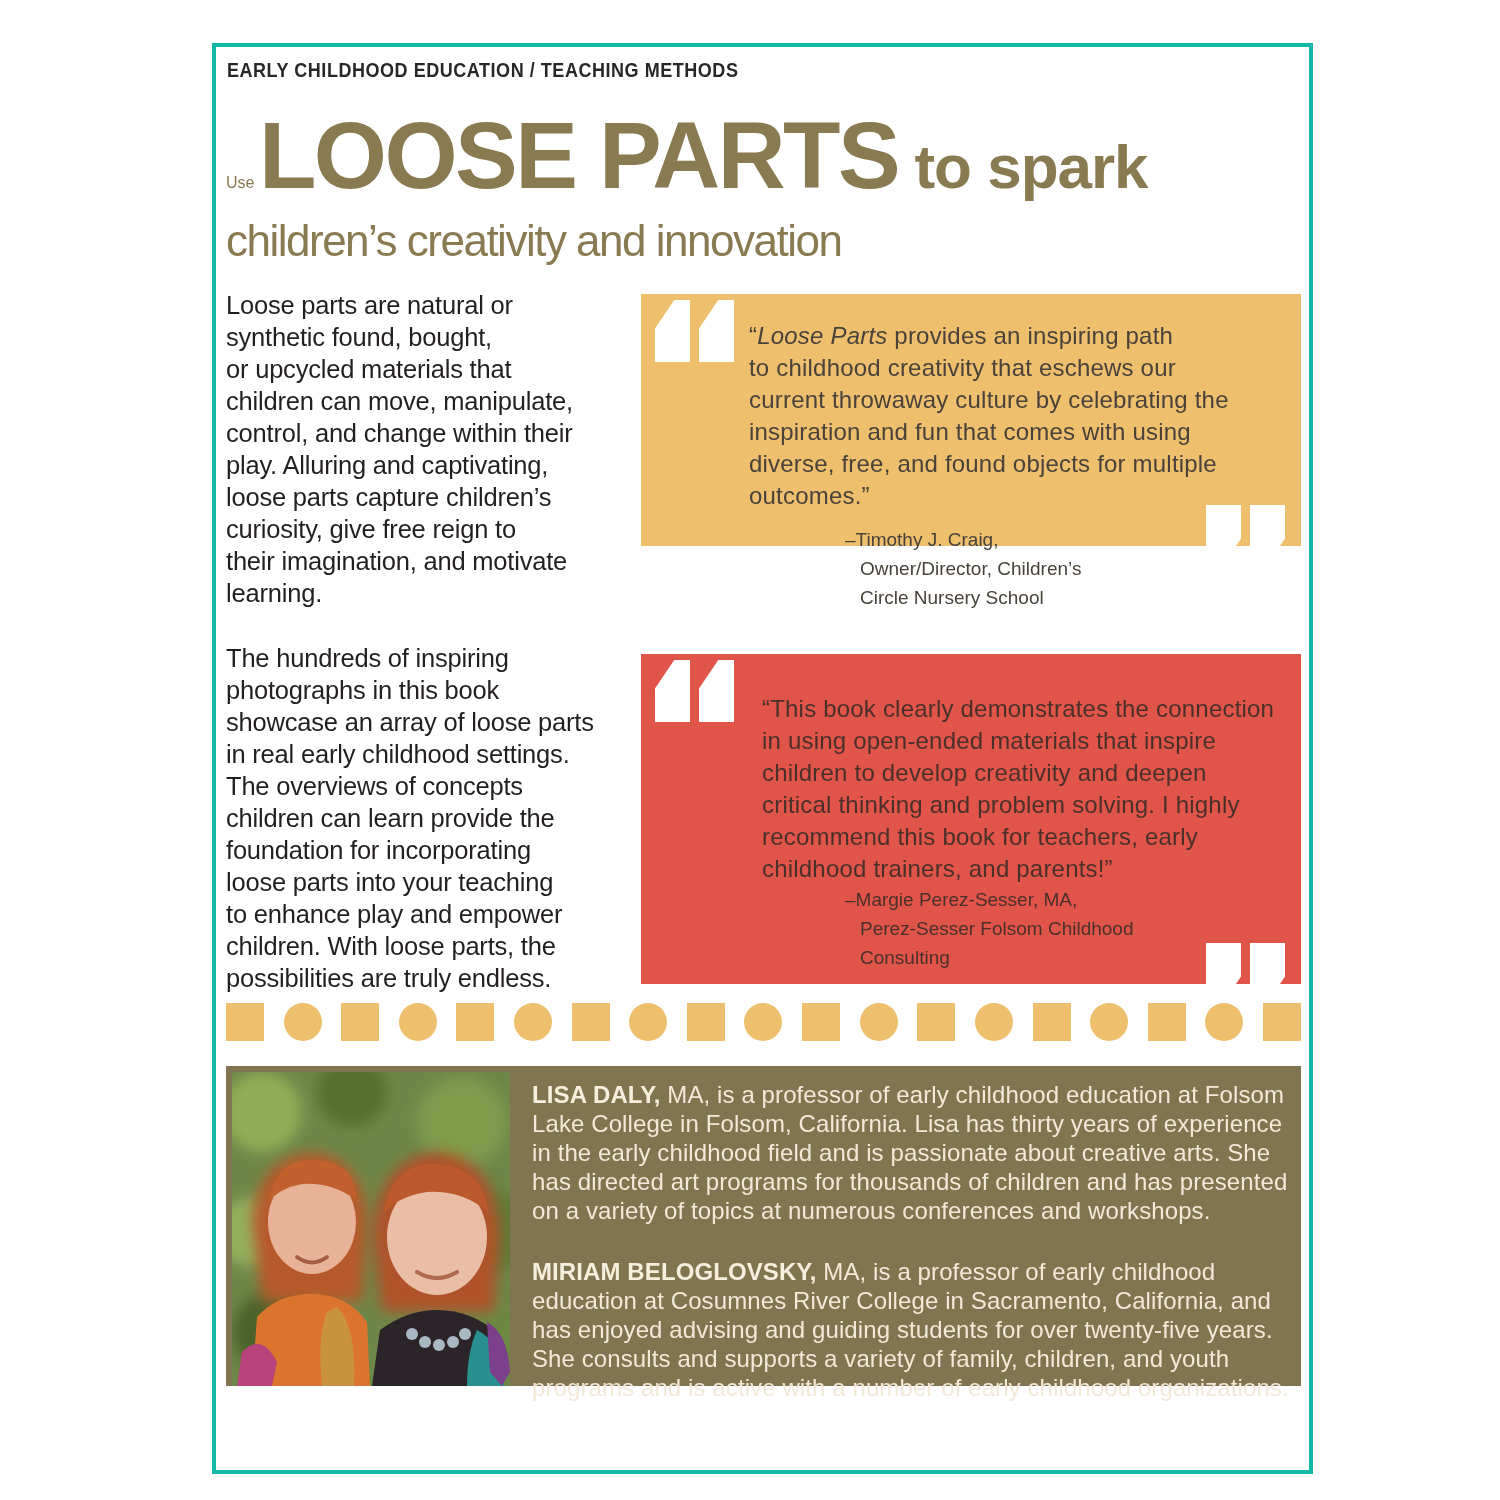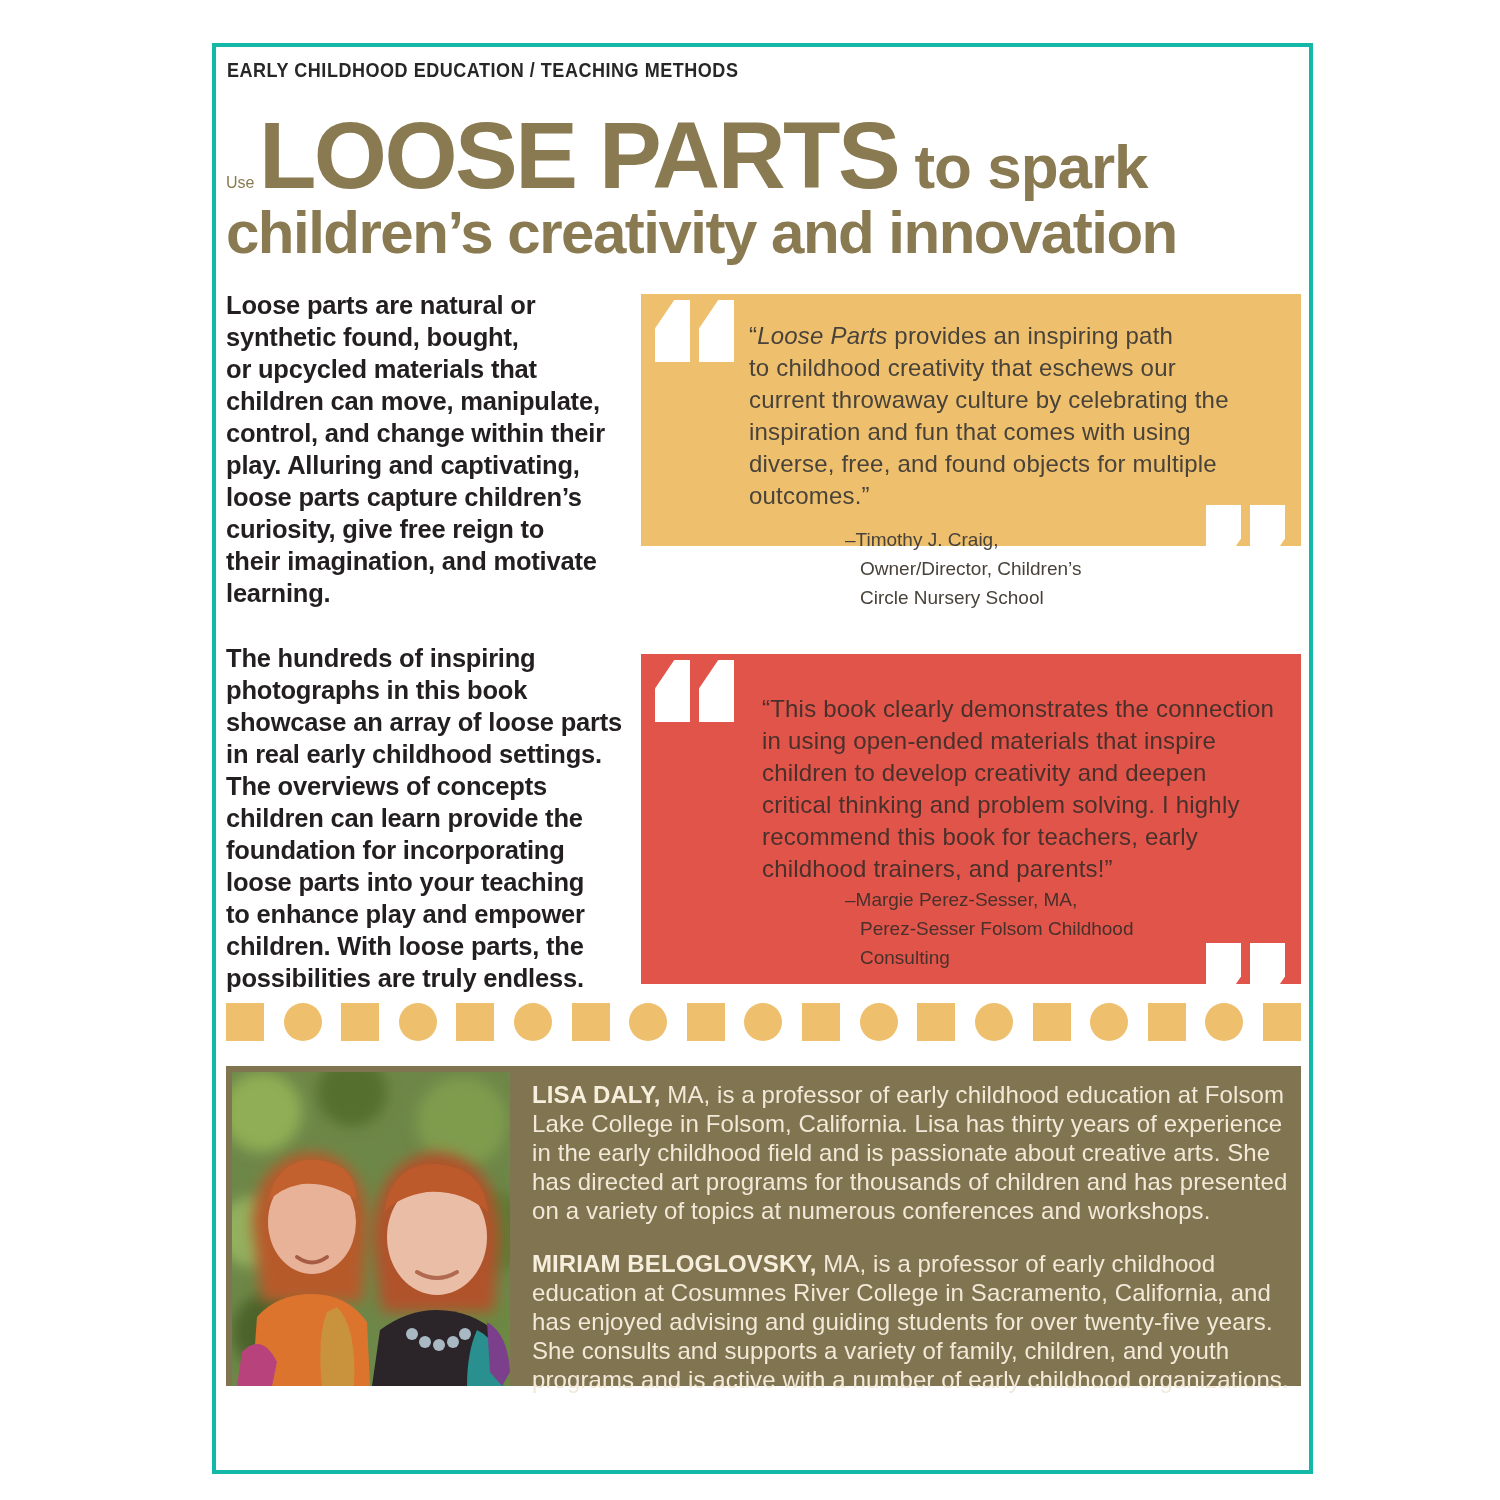--- a/index.html
+++ b/index.html
@@ -5,23 +5,23 @@
   html,body{margin:0;padding:0;background:#ffffff;}
   body{width:1500px;height:1500px;position:relative;font-family:"Liberation Sans","DejaVu Sans",sans-serif;}
   .card{position:absolute;left:212px;top:43px;width:1101px;height:1431px;background:#ffffff;border:4px solid #14b8a6;box-sizing:border-box;}
 
   .category{position:absolute;left:11px;top:12px;font-size:20px;font-weight:700;color:#272727;letter-spacing:.6px;transform:scaleX(.9);transform-origin:0 0;white-space:nowrap;}
 
   .title{position:absolute;left:10px;top:62px;color:#8a7a51;white-space:nowrap;line-height:1;}
   .title .l1{display:block;}
   .title .lead,.title .tail{font-size:62px;font-weight:700;letter-spacing:-1px;}
   .title .emph{font-size:94px;font-weight:700;letter-spacing:-2.5px;}
-  .title .l2{display:block;font-size:60px;font-weight:700;letter-spacing:-1.5px;}
-
-  .leftcol{position:absolute;left:10px;width:445px;color:#231f20;font-size:25.5px;line-height:32px;font-weight:700;letter-spacing:-.2px;white-space:pre-line;}
+  .title .l2{display:block;font-size:44px;font-weight:400;letter-spacing:-1.5px;margin-top:16px;}
+
+  .leftcol{position:absolute;left:10px;width:445px;color:#231f20;font-size:25.5px;line-height:32px;font-weight:400;letter-spacing:-.2px;white-space:pre-line;}
   .p1{top:242px;}
   .p2{top:595px;}
 
   .qbox{position:absolute;left:425px;width:660px;}
   .qbox-gold{top:247px;height:252px;background:#eec06d;}
   .qbox-red{top:607px;height:330px;background:#e0544a;}
   .qtext{position:absolute;left:108px;top:26px;width:548px;font-size:24px;line-height:32px;letter-spacing:.2px;white-space:pre-line;}
   .qbox-gold .qtext{color:#48423a;}
   .qbox-red .qtext{color:#49302b;}
   .qtext em{font-style:italic;}
@@ -36,21 +36,21 @@
     clip-path:polygon(55% 0,100% 0,100% 100%,0 100%,0 46%);}
 
   .divider{position:absolute;left:10px;top:955px;width:1075px;height:40px;display:flex;justify-content:space-between;align-items:center;}
   .divider .square{width:38px;height:38px;background:#eec06d;}
   .divider .circle{width:38px;height:38px;border-radius:50%;background:#eec06d;}
 
   .oliveband{position:absolute;left:10px;top:1019px;width:1075px;height:320px;background:#817450;}
   .photo{position:absolute;left:6px;top:6px;width:278px;height:314px;overflow:hidden;}
   .bios{position:absolute;left:306px;top:14px;width:762px;color:#f2e9d8;font-size:24px;line-height:29px;letter-spacing:.1px;}
   .bios p{margin:0;}
-  .bios p + p{margin-top:24px;}
+  .bios p + p{margin-top:32px;}
   .bios strong{font-weight:700;color:#f7efdd;}
 </style>
 </head>
 <body>
 
 <div class="card">
 
   <div class="category">EARLY CHILDHOOD EDUCATION / TEACHING METHODS</div>
 
   <div class="title">

